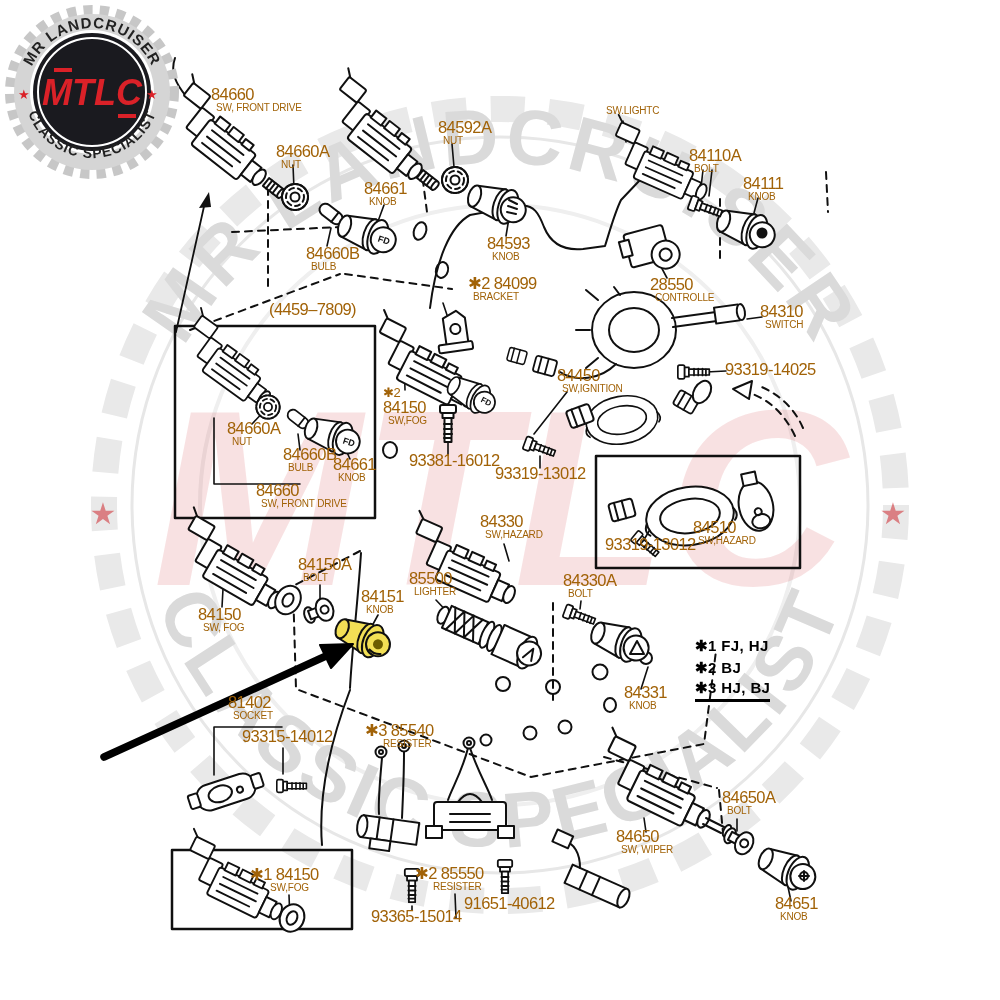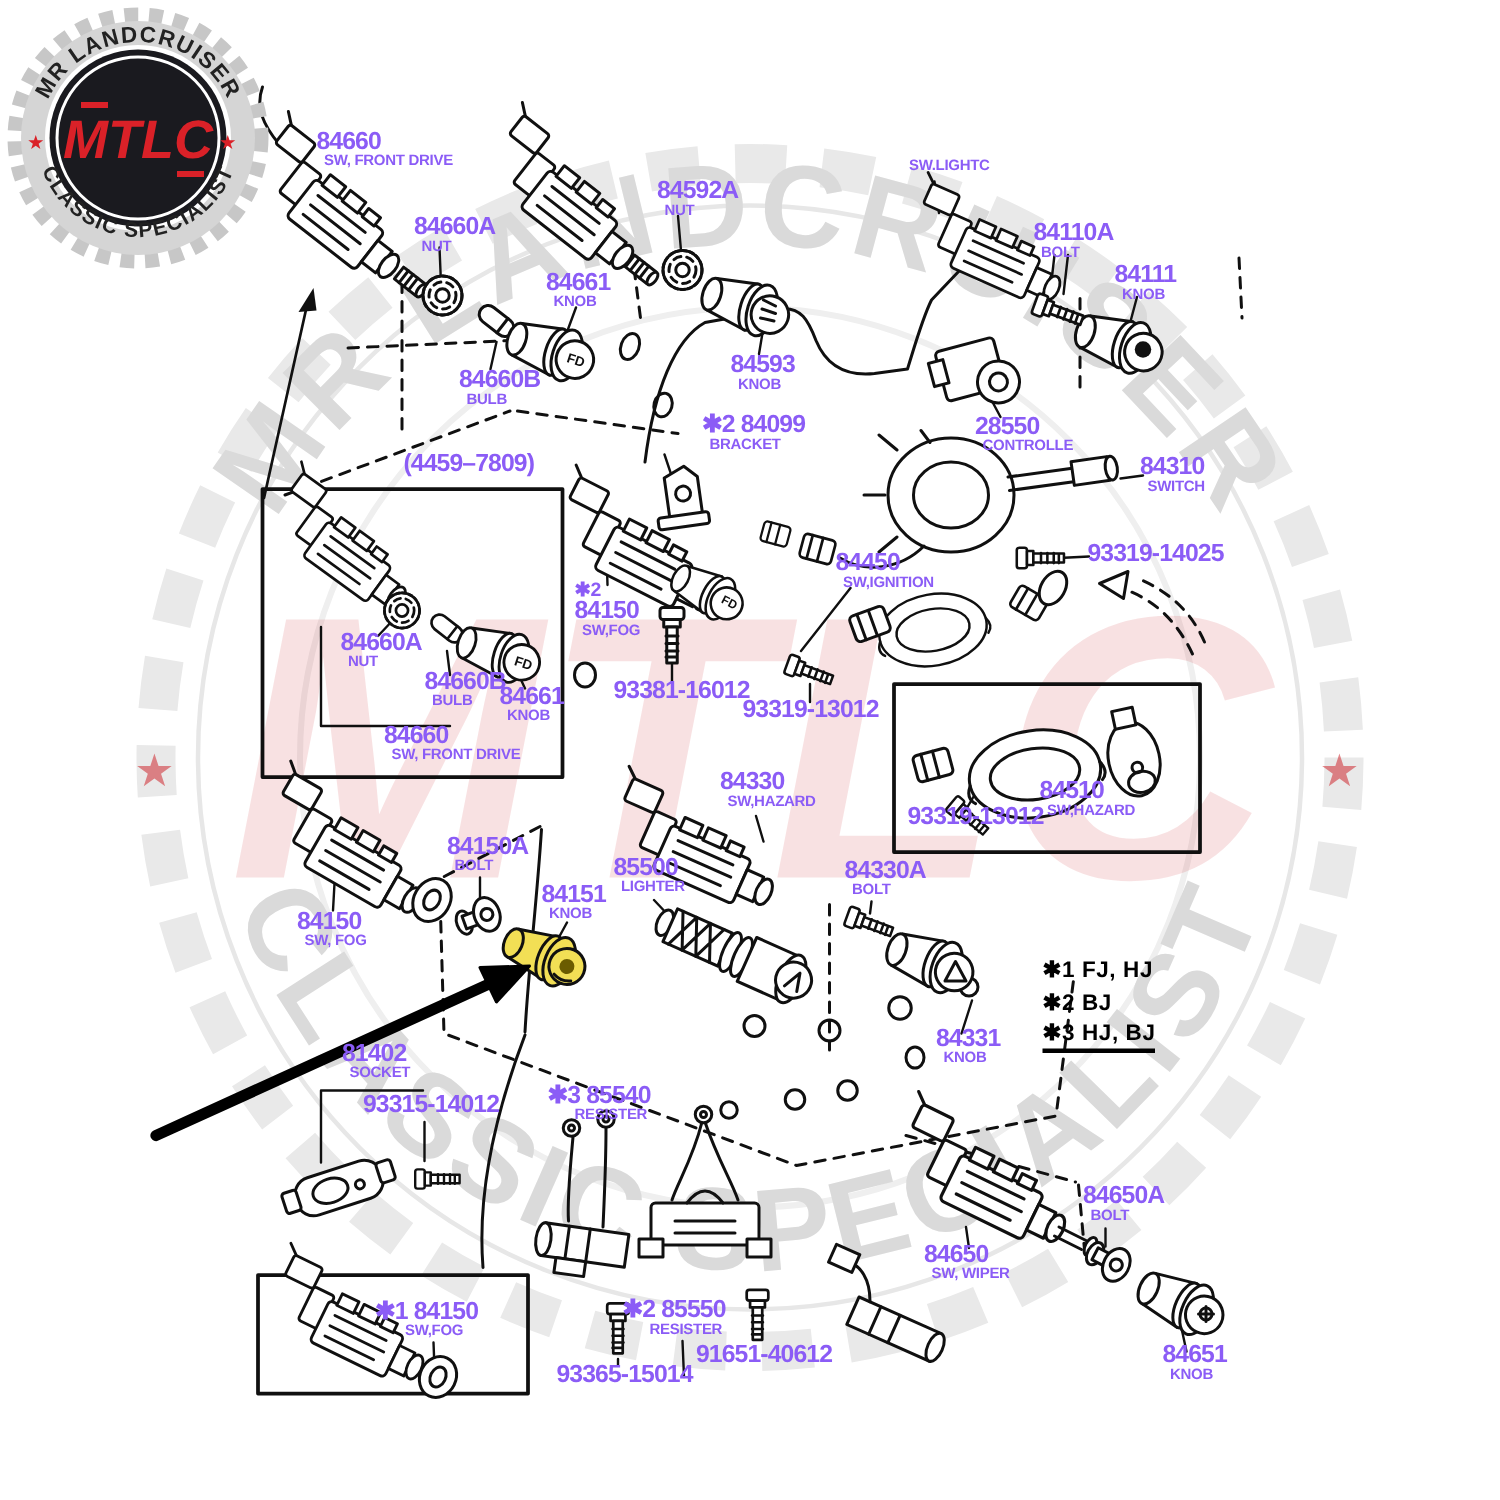--- a/index.html
+++ b/index.html
@@ -1,20 +1,20 @@
 <!DOCTYPE html>
 <html><head>
 <meta charset="utf-8">
 <style>
   html,body{margin:0;padding:0;background:#fff;}
   .stage{position:relative;width:1000px;height:1000px;background:#fff;overflow:hidden;
          font-family:"Liberation Sans",sans-serif;}
   svg.art{position:absolute;left:0;top:0;}
   .labels{position:absolute;left:0;top:0;width:1000px;height:1000px;pointer-events:none;}
-  .lbl{position:absolute;color:#8b5cf6;font-weight:700;line-height:1.02;white-space:nowrap;}
+  .lbl{position:absolute;color:#a16207;font-weight:400;line-height:1.02;white-space:nowrap;}
   .lbl .pre{font-size:13px;letter-spacing:-0.3px;}
   .lbl .num{font-size:16.5px;letter-spacing:-0.6px;}
   .lbl .nm{font-size:10px;letter-spacing:-0.2px;margin-left:5px;}
   .note{position:absolute;font-size:15px;font-weight:700;letter-spacing:0.4px;color:#000;}
   .note.u{border-bottom:3px solid #000;padding-bottom:2px;}
   .logo-badge{position:absolute;left:2px;top:2px;width:186px;height:186px;}
   .teq-badge{position:absolute;left:806px;top:858px;width:192px;height:134px;}
 </style>
 </head>
 <body>

